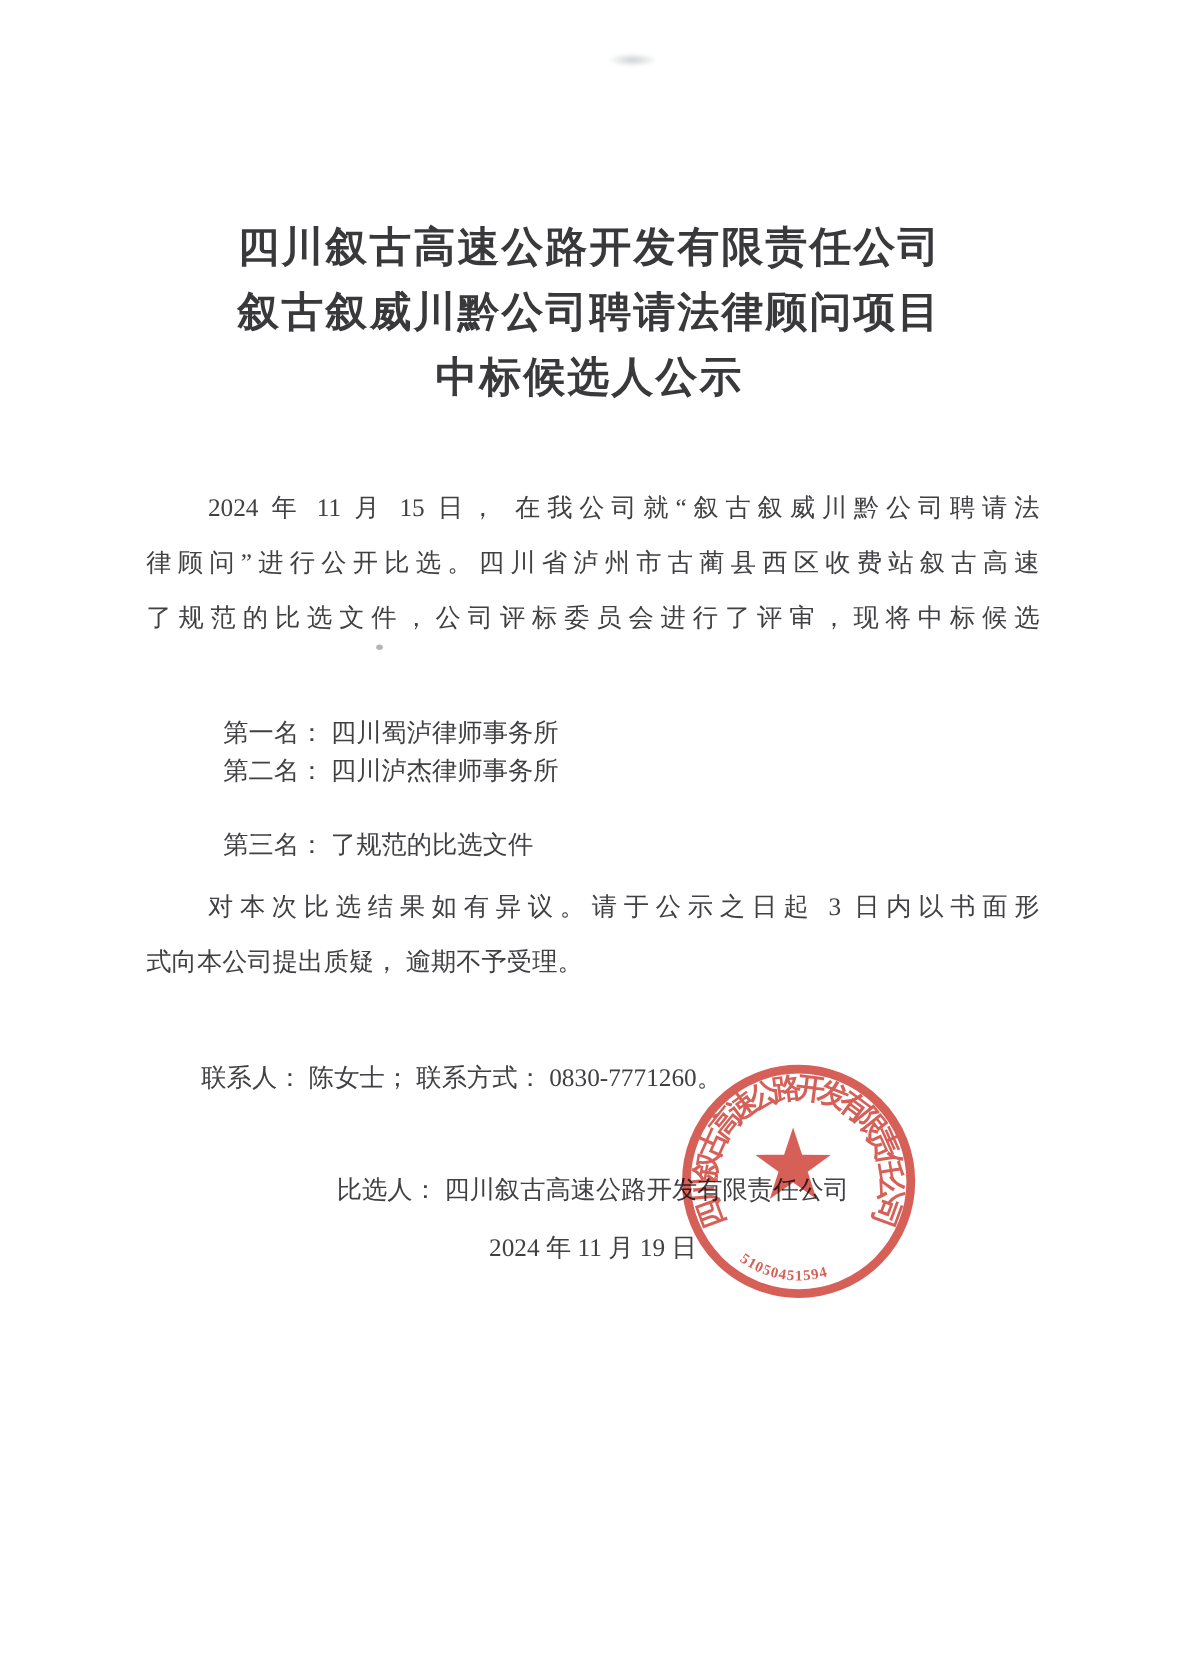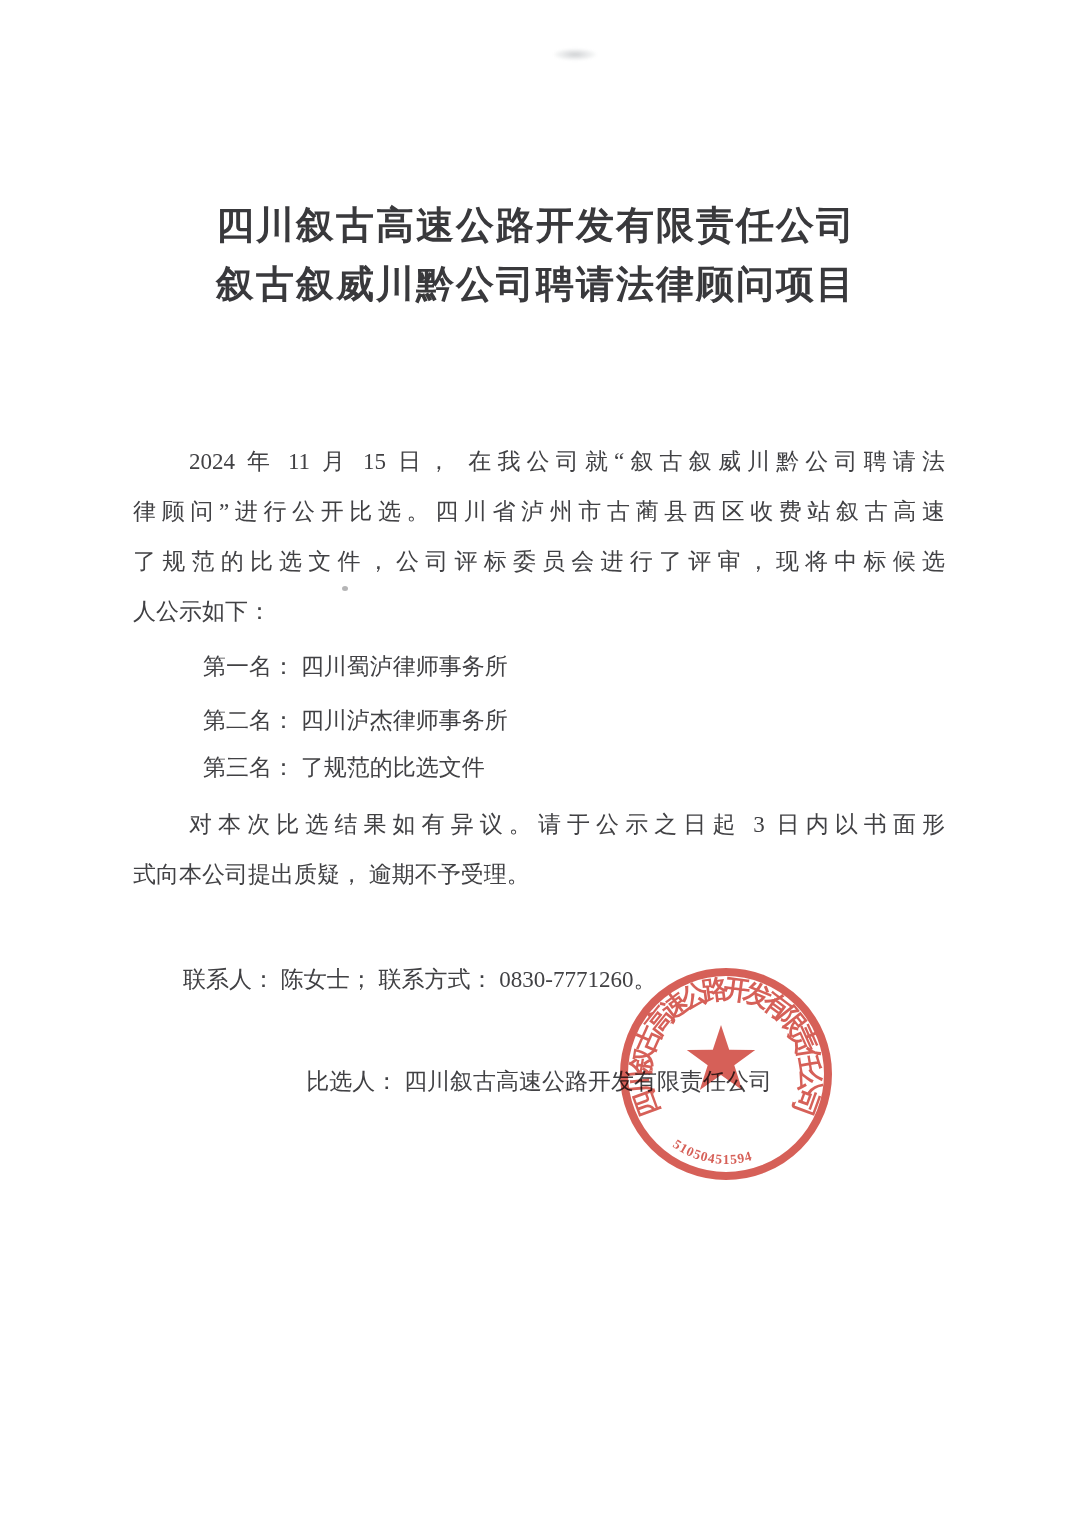--- a/index.html
+++ b/index.html
@@ -76,37 +76,38 @@
 <body>
 
 <div class="page">
 
   <div class="smudge-top"></div>
   <div class="dot-mid"></div>
 
   <div class="title">
     <div>四川叙古高速公路开发有限责任公司</div>
     <div>叙古叙威川黔公司聘请法律顾问项目</div>
+    <div>中标候选人公示</div>
   </div>
 
   <div class="bline justify ind2" style="top:437px">2024 年 11 月 15 日， 在我公司就“叙古叙威川黔公司聘请法</div>
   <div class="bline justify" style="top:487px">律顾问”进行公开比选。四川省泸州市古蔺县西区收费站叙古高速</div>
   <div class="bline justify" style="top:537px">了规范的比选文件，公司评标委员会进行了评审，现将中标候选</div>
-  <div class="bline" style="top:587px">人公示如下：</div>
 
   <div class="bline ind-rank" style="top:642px">第一名： 四川蜀泸律师事务所</div>
-  <div class="bline ind-rank" style="top:696px">第二名： 四川泸杰律师事务所</div>
+  <div class="bline ind-rank" style="top:676px">第二名： 四川泸杰律师事务所</div>
   <div class="bline ind-rank" style="top:743px">第三名： 了规范的比选文件</div>
 
   <div class="bline justify ind2" style="top:800px">对本次比选结果如有异议。请于公示之日起 3 日内以书面形</div>
   <div class="bline" style="top:850px">式向本公司提出质疑， 逾期不予受理。</div>
 
   <div class="bline ind-addr" style="top:955px">联系人： 陈女士； 联系方式： 0830-7771260。</div>
 
   <div class="bline right" style="top:1057px">比选人： 四川叙古高速公路开发有限责任公司</div>
+  <div class="bline right date-pad" style="top:1110px">2024 年 11 月 19 日</div>
 
   <div class="seal">
     <svg width="220" height="220" viewBox="0 0 220 220" xmlns="http://www.w3.org/2000/svg">
       <circle cx="110" cy="110" r="102" fill="none" stroke="#d14a41" stroke-width="8"></circle>
       <polygon points="105,61 113.2,85.7 139.2,85.9 118.3,101.3 126.2,126.1 105,111 83.8,126.1 91.7,101.3 70.8,85.9 96.8,85.7" fill="#d14a41"></polygon>
       <defs>
         <path id="sealTopArc" d="M 44.2 148 A 76 76 0 1 1 175.8 148" fill="none"></path>
         <path id="sealBottomArc" d="M 54.6 180.9 A 90 90 0 0 0 165.4 180.9" fill="none"></path>
       </defs>
       <text font-size="26.5" font-weight="bold" fill="#d14a41" font-family="Liberation Serif, DejaVu Serif, serif">

